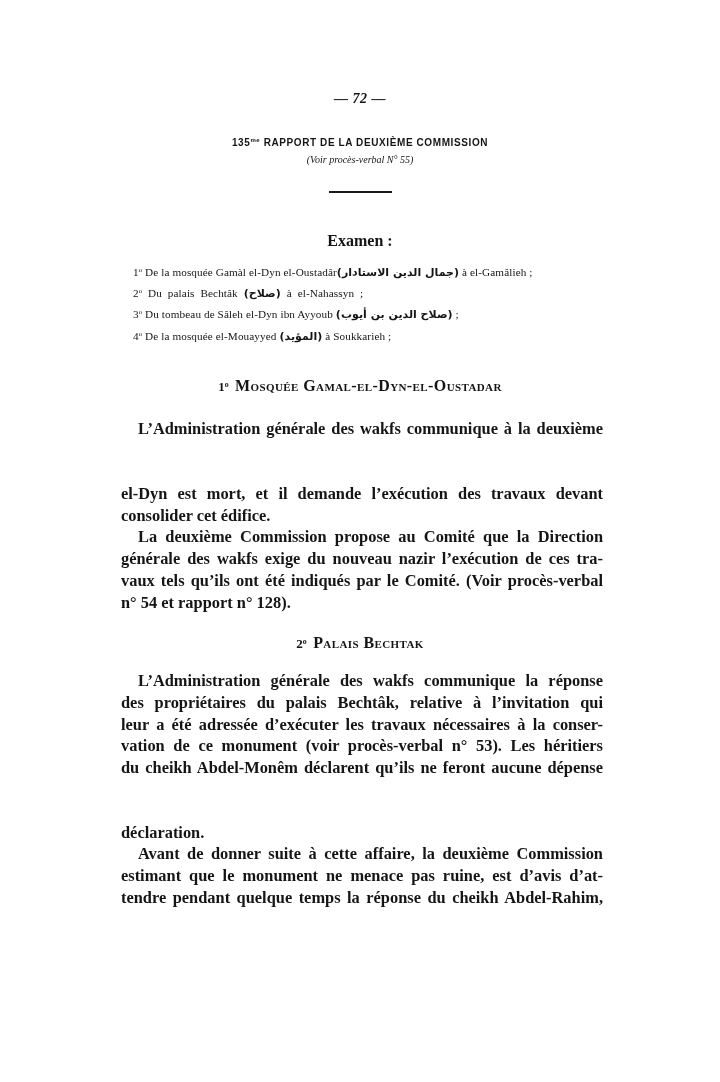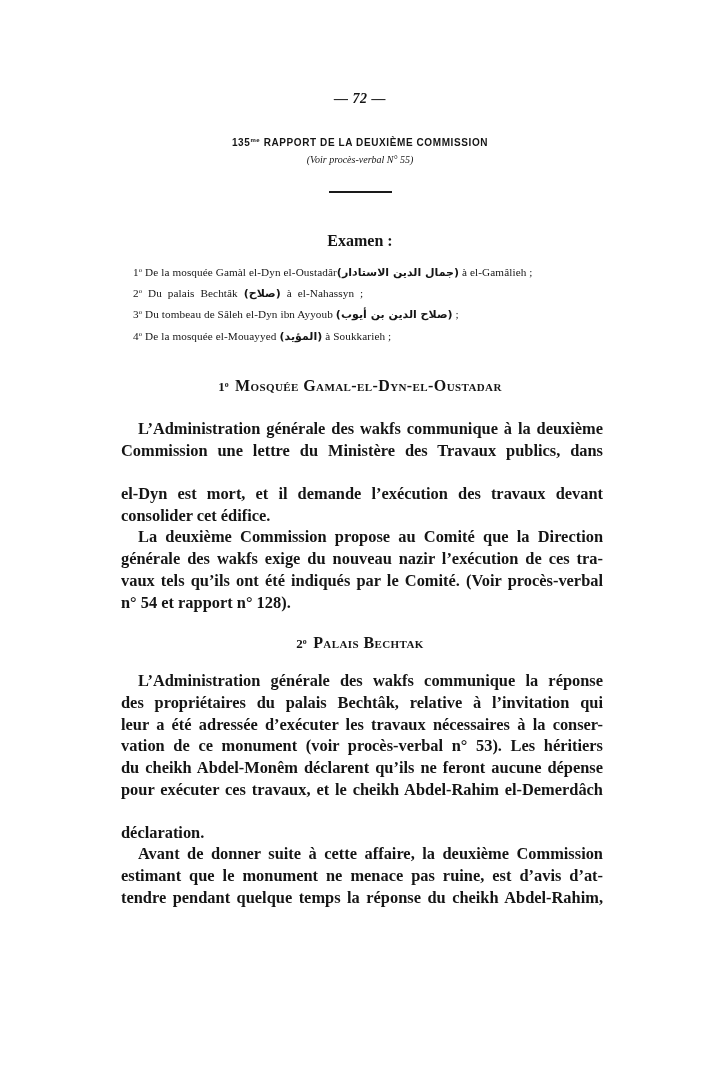--- a/index.html
+++ b/index.html
@@ -143,36 +143,34 @@
   </div>
   <div class="abs exam-item" style="top:330px;">
     <span class="num"><span>4</span><sup>o</sup> </span><span>De la mosquée el-Mouayyed </span><span class="arabic">(المؤيد)</span><span> à Soukkarieh ;</span>
   </div>
 
   <div class="abs sec-heading" style="top:377px;">
     <span>1</span><sup>o</sup>&nbsp; <span class="smallcaps">Mosquée Gamal-el-Dyn-el-Oustadar</span>
   </div>
 
   <div class="abs body-line indent w-bold" style="top:419px;">L’Administration générale des wakfs communique à la deuxième</div>
-  <div class="abs body-line w-bold" style="top:441px;">Commission une lettre du Ministère des Travaux publics, dans</div>
   <div class="abs body-line w-bold" style="top:484px;">el-Dyn est mort, et il demande l’exécution des travaux devant</div>
   <div class="abs body-line last w-bold" style="top:506px;">consolider cet édifice.</div>
   <div class="abs body-line indent w-bold" style="top:527px;">La deuxième Commission propose au Comité que la Direction</div>
   <div class="abs body-line w-bold" style="top:549px;">générale des wakfs exige du nouveau nazir l’exécution de ces tra-</div>
   <div class="abs body-line w-bold" style="top:571px;">vaux tels qu’ils ont été indiqués par le Comité. (Voir procès-verbal</div>
   <div class="abs body-line last w-bold" style="top:593px;">n° 54 et rapport n° 128).</div>
 
   <div class="abs sec-heading" style="top:634px;">
     <span>2</span><sup>o</sup>&nbsp; <span class="smallcaps">Palais Bechtak</span>
   </div>
 
   <div class="abs body-line indent w-bold" style="top:671px;">L’Administration générale des wakfs communique la réponse</div>
   <div class="abs body-line w-bold" style="top:693px;">des propriétaires du palais Bechtâk, relative à l’invitation qui</div>
   <div class="abs body-line w-bold" style="top:715px;">leur a été adressée d’exécuter les travaux nécessaires à la conser-</div>
   <div class="abs body-line w-bold" style="top:736px;">vation de ce monument (voir procès-verbal n° 53). Les héritiers</div>
   <div class="abs body-line w-bold" style="top:758px;">du cheikh Abdel-Monêm déclarent qu’ils ne feront aucune dépense</div>
-  <div class="abs body-line w-bold" style="top:780px;">pour exécuter ces travaux, et le cheikh Abdel-Rahim el-Demerdâch</div>
   <div class="abs body-line last w-bold" style="top:823px;">déclaration.</div>
   <div class="abs body-line indent w-bold" style="top:844px;">Avant de donner suite à cette affaire, la deuxième Commission</div>
   <div class="abs body-line w-bold" style="top:866px;">estimant que le monument ne menace pas ruine, est d’avis d’at-</div>
   <div class="abs body-line w-bold" style="top:888px;">tendre pendant quelque temps la réponse du cheikh Abdel-Rahim,</div>
 
 </div>
 
 </body></html>

